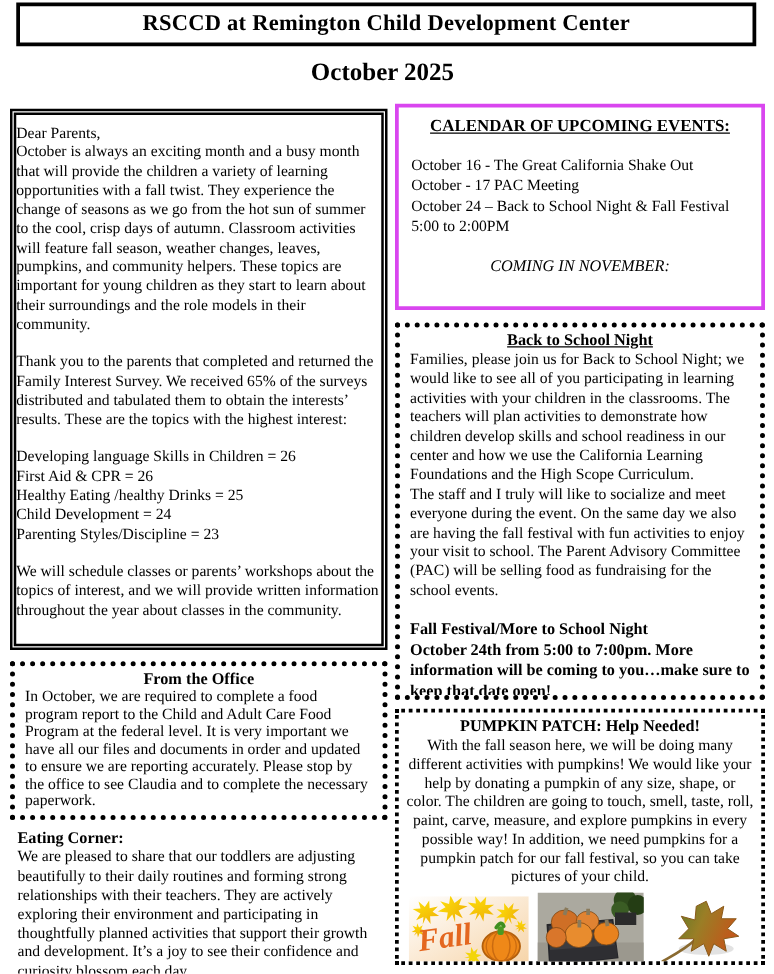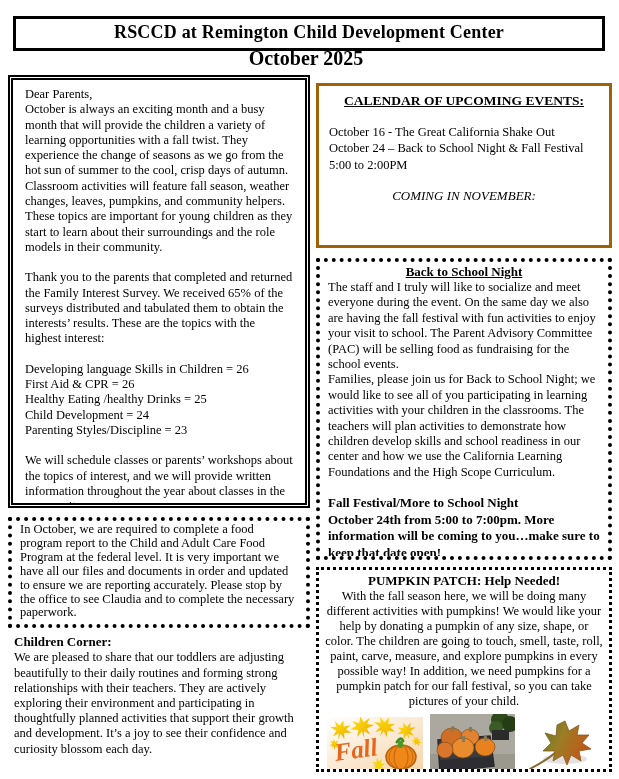--- a/index.html
+++ b/index.html
@@ -2,51 +2,51 @@
 <html><head>
 <meta charset="utf-8">
 <style>
   html,body { margin:0; padding:0; background:#fff; }
   .page {
     position:relative; width:619px; height:779px; background:#ffffff;
     font-family:"Liberation Serif", serif; color:#000; overflow:hidden;
   }
   
   .title-box {
-    position:absolute; left:13px; top:16px; width:592px; box-sizing:border-box;
+    position:absolute; left:13px; top:2px; width:592px; box-sizing:border-box;
     border:3px solid #000; text-align:center; padding:3px 0 5px;
   }
   .title-box h1 { margin:0; font-size:18px; font-weight:bold; letter-spacing:.2px; }
   .subtitle {
     position:absolute; left:0; top:47px; width:612px; text-align:center;
     font-size:20px; font-weight:bold;
   }
   
   .col-left  { position:absolute; left:8px;  top:75px; width:302px; }
   .col-right { position:absolute; left:316px; top:83px; width:296px; }
   
   .parents-box {
     box-sizing:border-box; width:302px; height:433px; border:5px double #000;
-    padding:7px 12px; font-size:12.5px; line-height:15.3px; overflow:hidden;
+    padding:7px 0; font-size:12.5px; line-height:15.3px; overflow:hidden;margin-top:12px;
   }
   .parents-box p { margin:0; }
   .parents-box p.gap { margin-top:15px; }
   .survey-list { margin-top:15px; }
   .office-box {
     box-sizing:border-box; margin-top:9px; border:4px dotted #000;
     padding:2px 8px 4px; font-size:12.5px; line-height:13.9px;
   }
   .office-heading { text-align:center; font-weight:bold; font-size:13px; line-height:16px; }
   .office-box p { margin:0; }
   .toddler { margin-top:5px; padding:0 0 0 6px; font-size:12.5px; line-height:15.2px; }
   .toddler-heading { font-weight:bold; font-size:13px; line-height:17px; }
   .toddler p { margin:0; }
   
   .calendar-box {
-    box-sizing:border-box; width:296px; height:165px; border:3px solid #a16207;
+    box-sizing:border-box; width:296px; height:165px; border:3px solid #d946ef;
     padding:7px 10px; font-size:12.5px; line-height:16.5px; overflow:hidden;
   }
   .calendar-heading {
     text-align:center; font-weight:bold; font-size:13.5px;
     text-decoration:underline; margin:0 0 14px 0;
   }
   .calendar-box .event { white-space:nowrap; }
   .coming-heading { text-align:center; font-style:italic; margin-top:15px; font-size:13px; }
   .bts-box {
     box-sizing:border-box; margin-top:10px; width:296px; height:302px;
@@ -93,44 +93,46 @@
         <div>Developing language Skills in Children = 26</div>
         <div>First Aid &amp; CPR = 26</div>
         <div>Healthy Eating /healthy Drinks = 25</div>
         <div>Child Development = 24</div>
         <div>Parenting Styles/Discipline = 23</div>
       </div>
       <p class="gap">We will schedule classes or parents’ workshops about the topics of interest, and we will provide written information throughout the year about classes in the community.</p>
     </div>
 
     <div class="office-box">
+      <div class="office-heading">From the Office</div>
       <p>In October, we are required to complete a food program report to the Child and Adult Care Food Program at the federal level. It is very important we have all our files and documents in order and updated to ensure we are reporting accurately. Please stop by the office to see Claudia and to complete the necessary paperwork.</p>
     </div>
 
     <div class="toddler">
-      <div class="toddler-heading">Children Corner:</div>
+      <div class="toddler-heading">Eating Corner:</div>
       <p>We are pleased to share that our toddlers are adjusting beautifully to their daily routines and forming strong relationships with their teachers. They are actively exploring their environment and participating in thoughtfully planned activities that support their growth and development. It’s a joy to see their confidence and curiosity blossom each day.</p>
     </div>
 
   </div>
 
   <div class="col-right">
 
     <div class="calendar-box">
       <div class="calendar-heading">CALENDAR OF UPCOMING EVENTS:</div>
       <div class="event">October 16 - The Great California Shake Out</div>
+      <div class="event">October - 17 PAC Meeting</div>
       <div class="event">October 24 – Back to School Night &amp; Fall Festival</div>
       <div class="event">5:00 to 2:00PM</div>
       <div class="coming-heading">COMING IN NOVEMBER:</div>
     </div>
 
     <div class="bts-box">
       <div class="bts-heading">Back to School Night</div>
+      <p>Families, please join us for Back to School Night; we would like to see all of you participating in learning activities with your children in the classrooms. The teachers will plan activities to demonstrate how children develop skills and school readiness in our center and how we use the California Learning Foundations and the High Scope Curriculum.</p>
       <p>The staff and I truly will like to socialize and meet everyone during the event. On the same day we also are having the fall festival with fun activities to enjoy your visit to school. The Parent Advisory Committee (PAC) will be selling food as fundraising for the school events.</p>
-      <p>Families, please join us for Back to School Night; we would like to see all of you participating in learning activities with your children in the classrooms. The teachers will plan activities to demonstrate how children develop skills and school readiness in our center and how we use the California Learning Foundations and the High Scope Curriculum.</p>
       <p class="bts-bold">Fall Festival/More to School Night</p>
       <p class="bts-bold2">October 24th from 5:00 to 7:00pm. More information will be coming to you…make sure to keep that date open!</p>
     </div>
 
     <div class="pumpkin-box">
       <p class="pumpkin-heading">PUMPKIN PATCH: Help Needed!</p>
       <p>With the fall season here, we will be doing many different activities with pumpkins! We would like your help by donating a pumpkin of any size, shape, or color.  The children are going to touch, smell, taste, roll, paint, carve, measure, and explore pumpkins in every possible way! In addition, we need pumpkins for a pumpkin patch for our fall festival, so you can take pictures of your child.</p>
 
       <div class="images-row">
 

